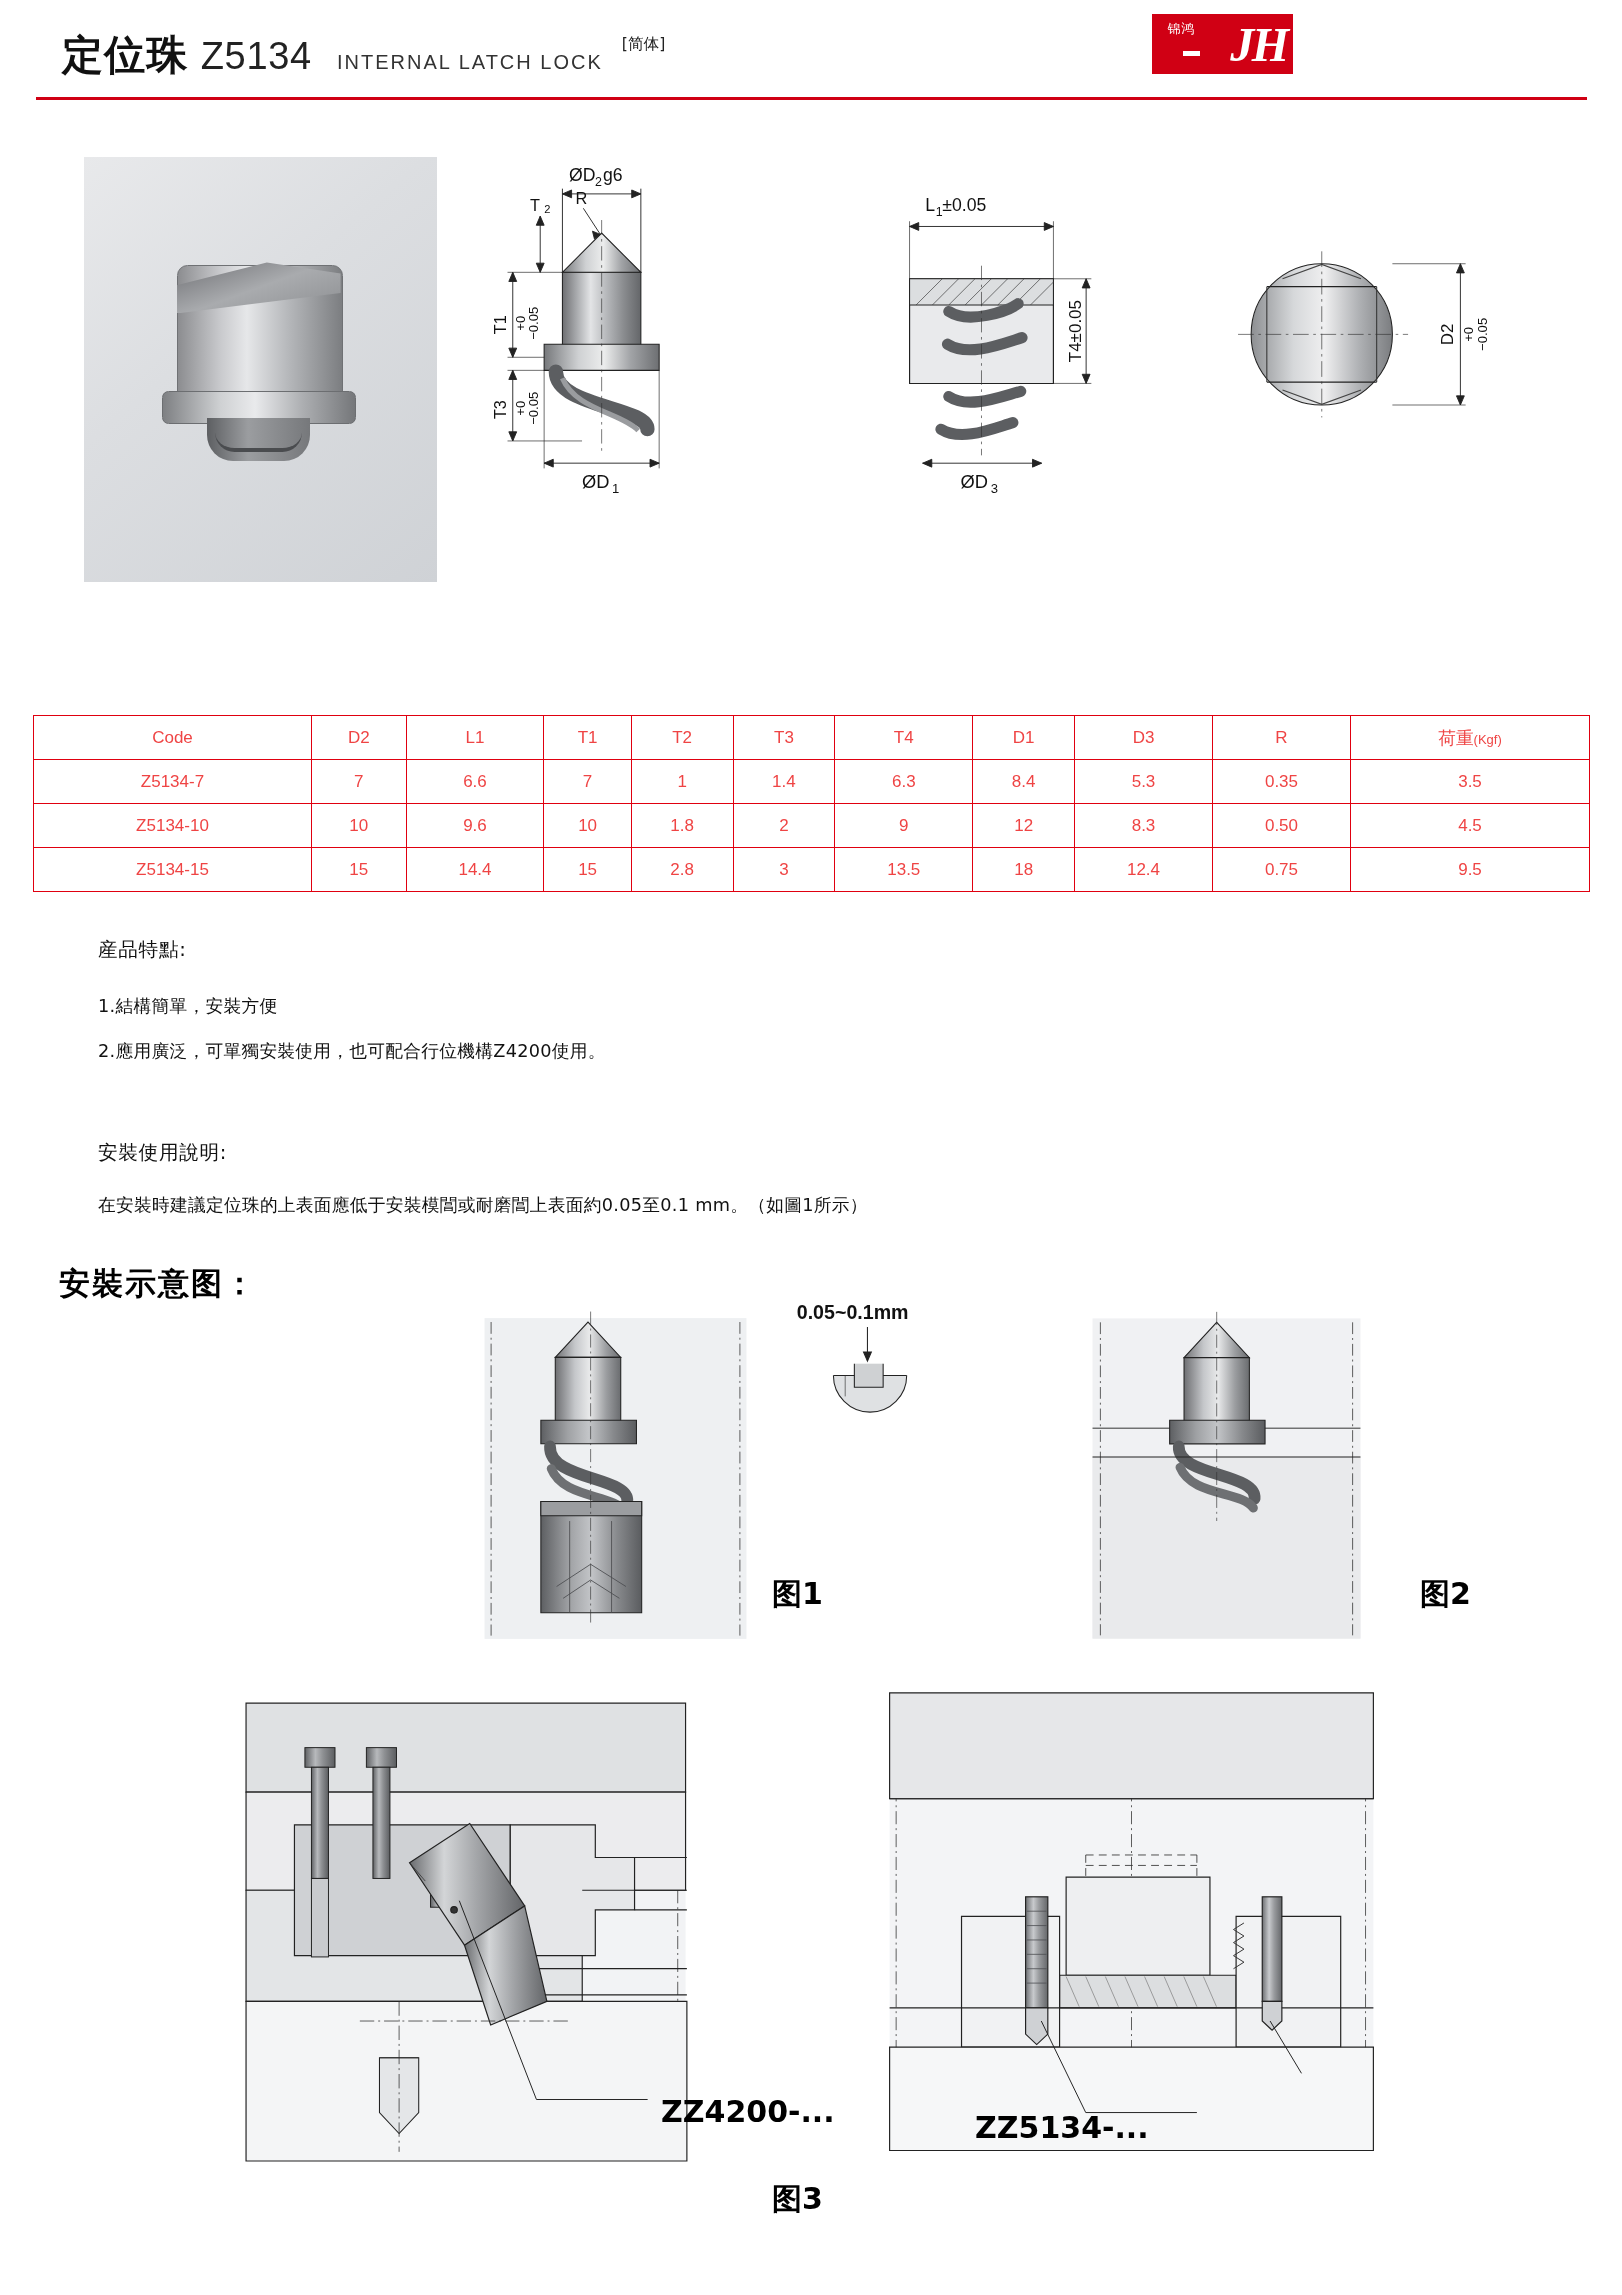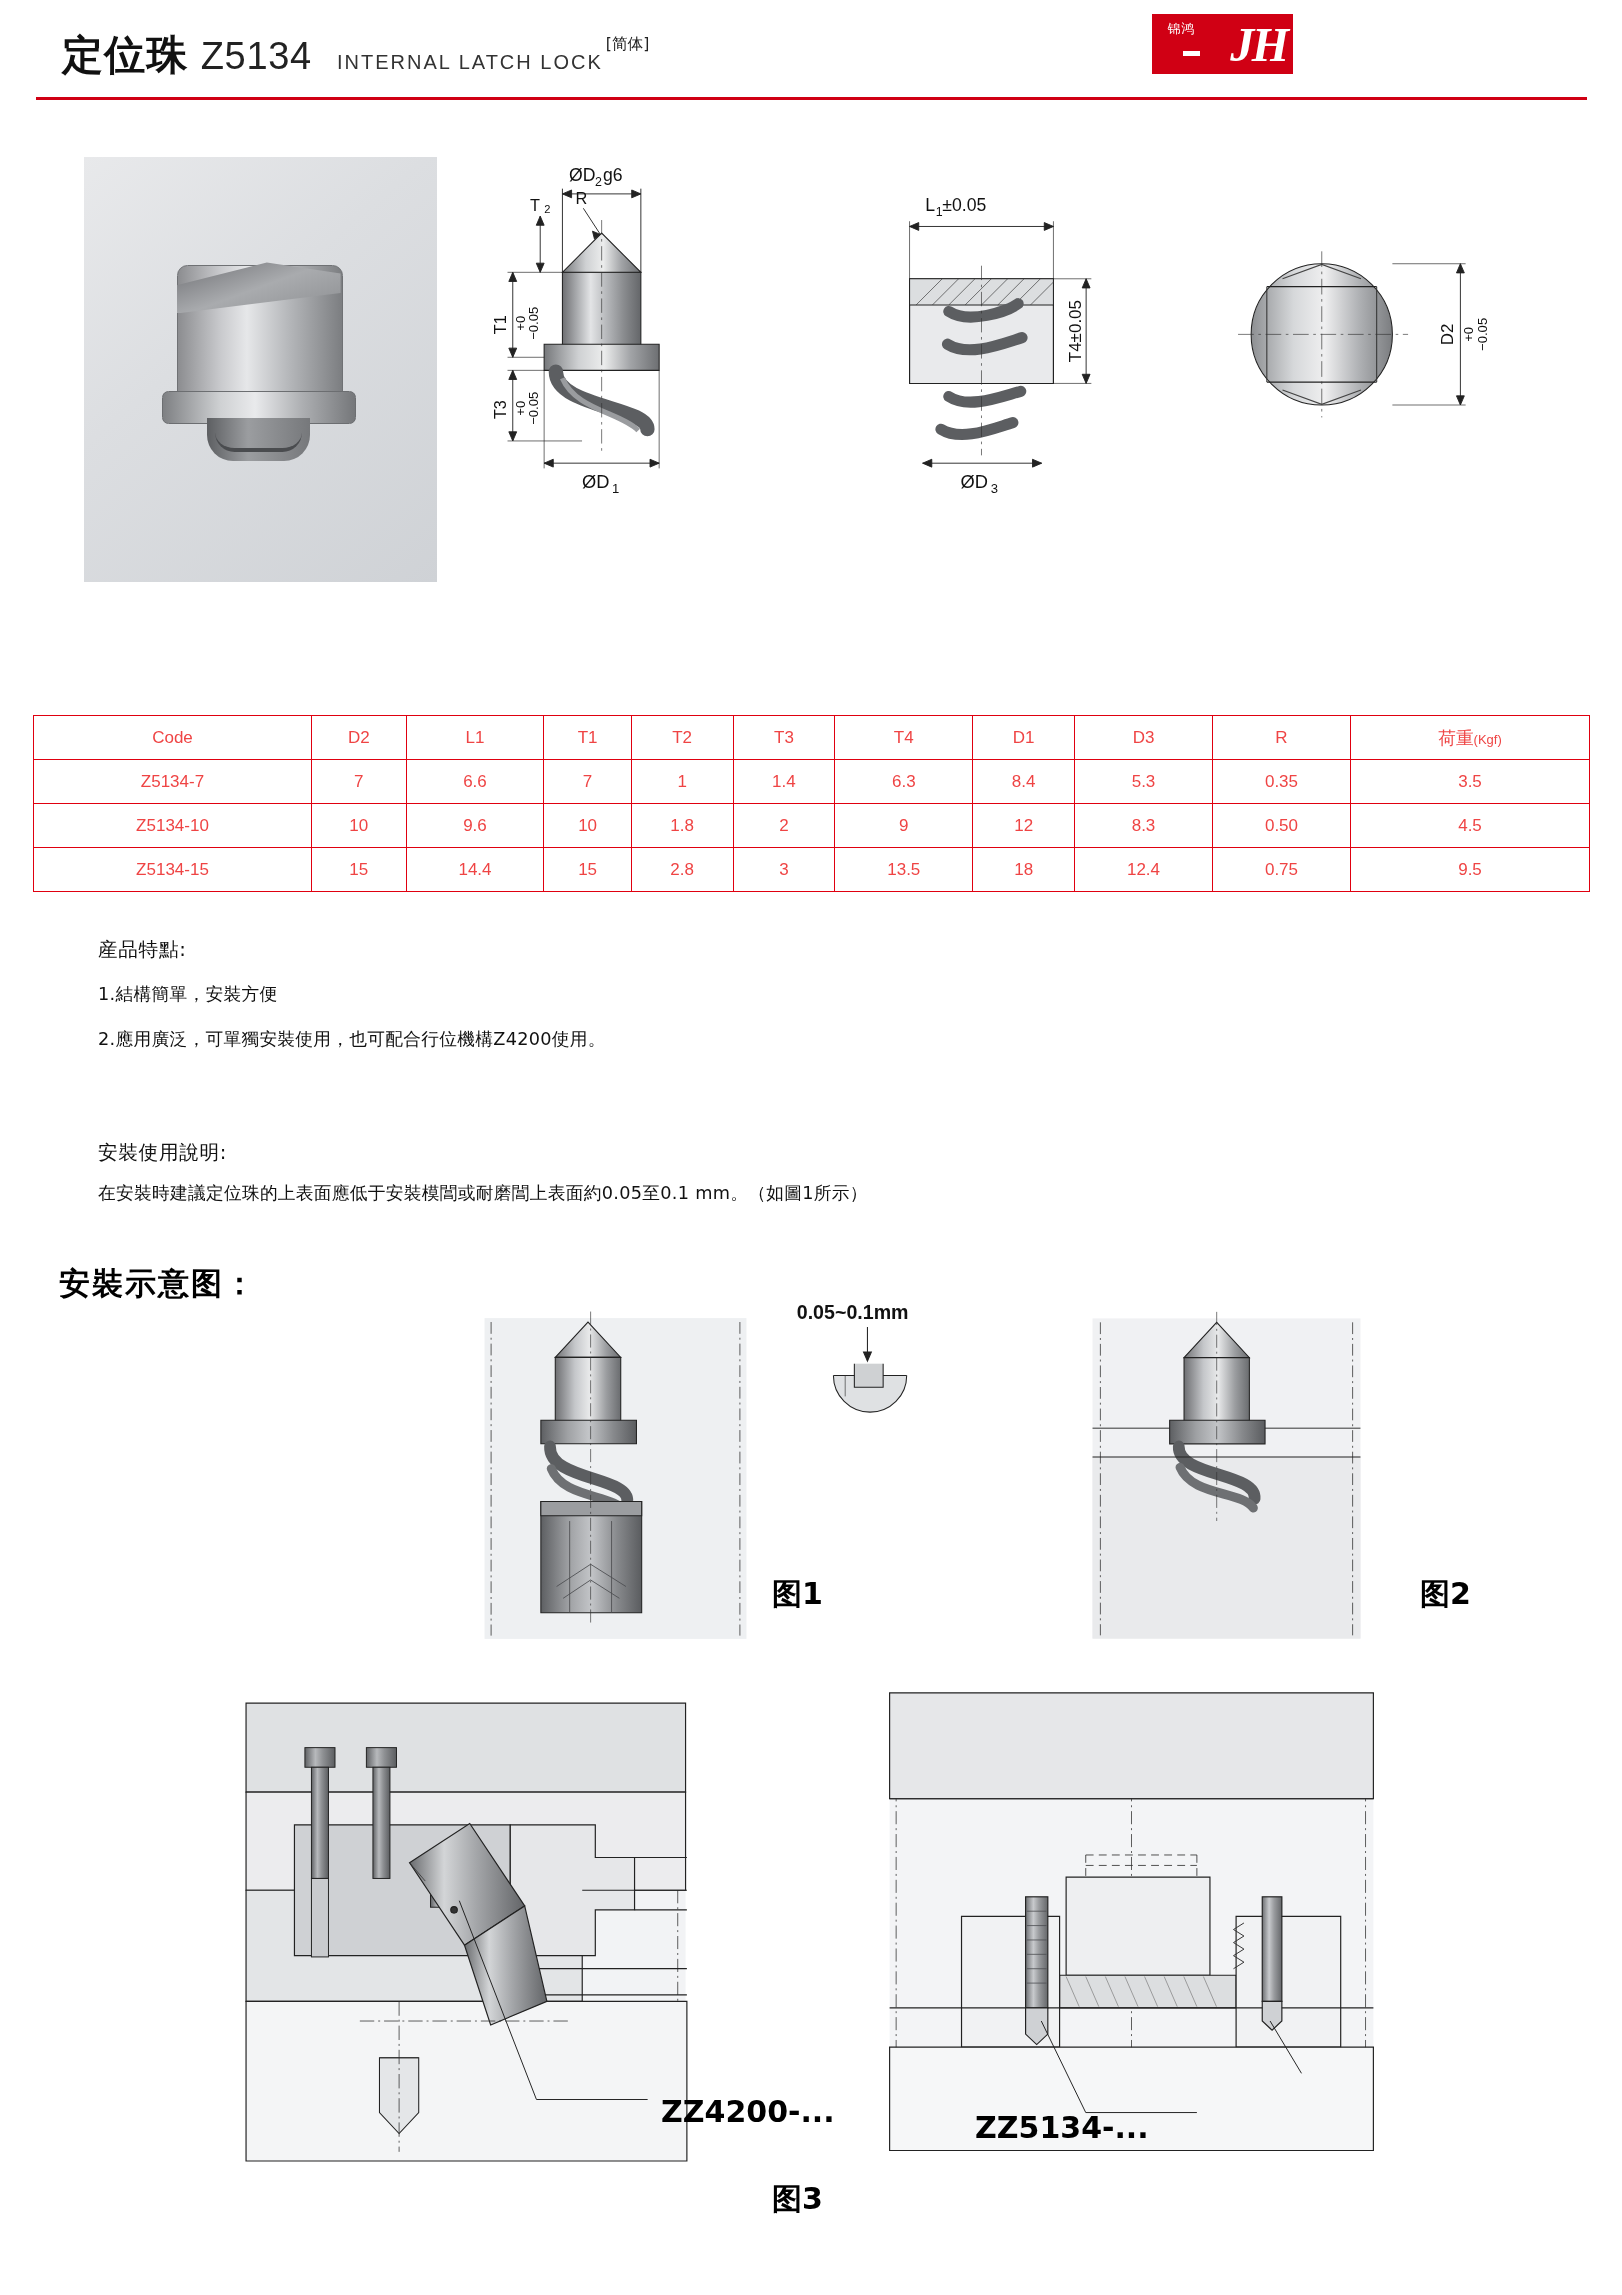--- a/index.html
+++ b/index.html
@@ -47,21 +47,21 @@
   .title-en {
     font-size: 20px;
     font-weight: 400;
     margin-left: 25px;
     color: #333;
     letter-spacing: 2px;
   }
   .title-tag {
     font-family: "DejaVu Sans", sans-serif;
     font-size: 15.7px;
-    margin-left: 3px;
+    margin-left: 19px;
     color: #222;
     position: relative;
     top: -19.6px;
   }
   .logo {
     position: absolute;
     right: 59px;
     top: 14.4px;
     width: 151px;
     height: 60px;
@@ -202,20 +202,21 @@
     font-family: "DejaVu Sans", sans-serif;
     color: #111;
   }
   .tb-title {
     font-size: 19.6px;
     letter-spacing: 0.7px;
   }
   .tb-line {
     font-size: 17.7px;
     letter-spacing: 0.3px;
+    margin-top: 12px;
   }
   #feat-title { top: 936px; }
   #feat-1 { top: 982px; }
   #feat-2 { top: 1027px; }
   #inst-title { top: 1139px; }
   #inst-1 { top: 1181px; }
 
   .section-heading {
     position: absolute;
     left: 59px;

